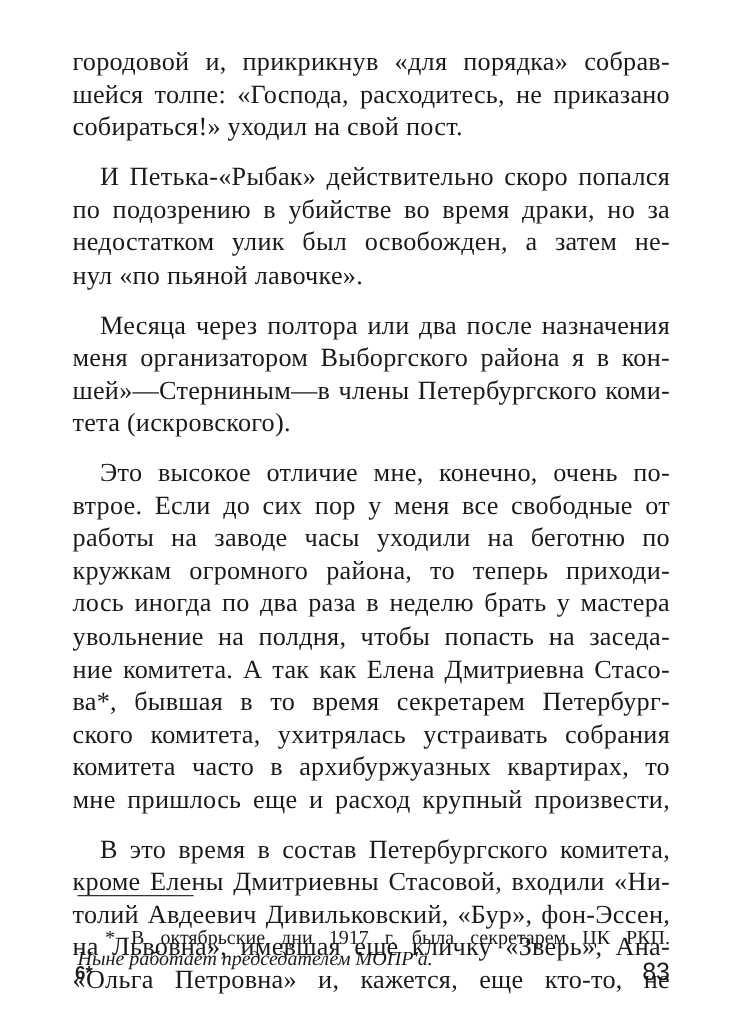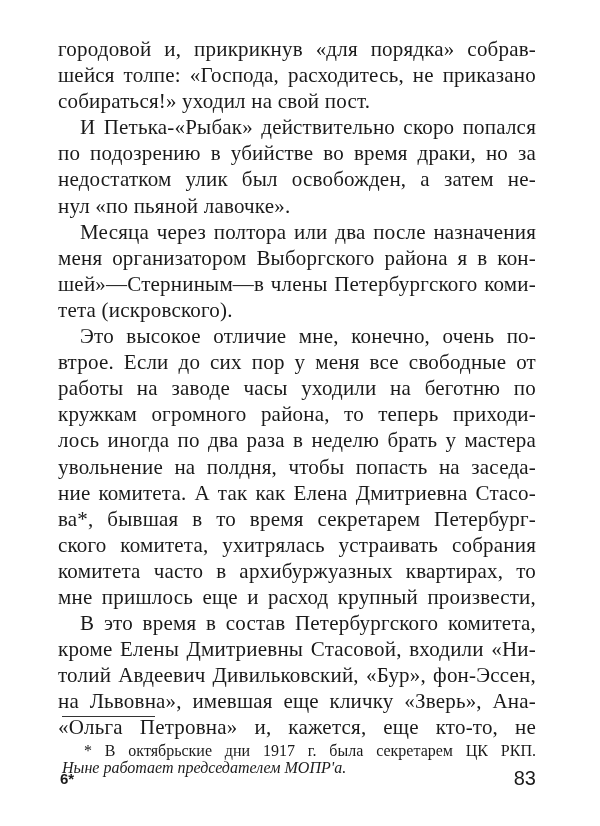--- a/index.html
+++ b/index.html
@@ -29,20 +29,21 @@
       white-space: nowrap;
       text-align: justify;
       text-align-last: justify;
       letter-spacing: 0.2px;
     }
     .line.last {
       text-align-last: left;
     }
     .line.indent {
       padding-left: 22px;
+      margin-top: 14px;
     }
     .footnote-rule {
       position: absolute;
       left: 62px;
       top: 716px;
       width: 93px;
       height: 0;
       border-top: 1.3px solid #333;
     }
     .footnote {

